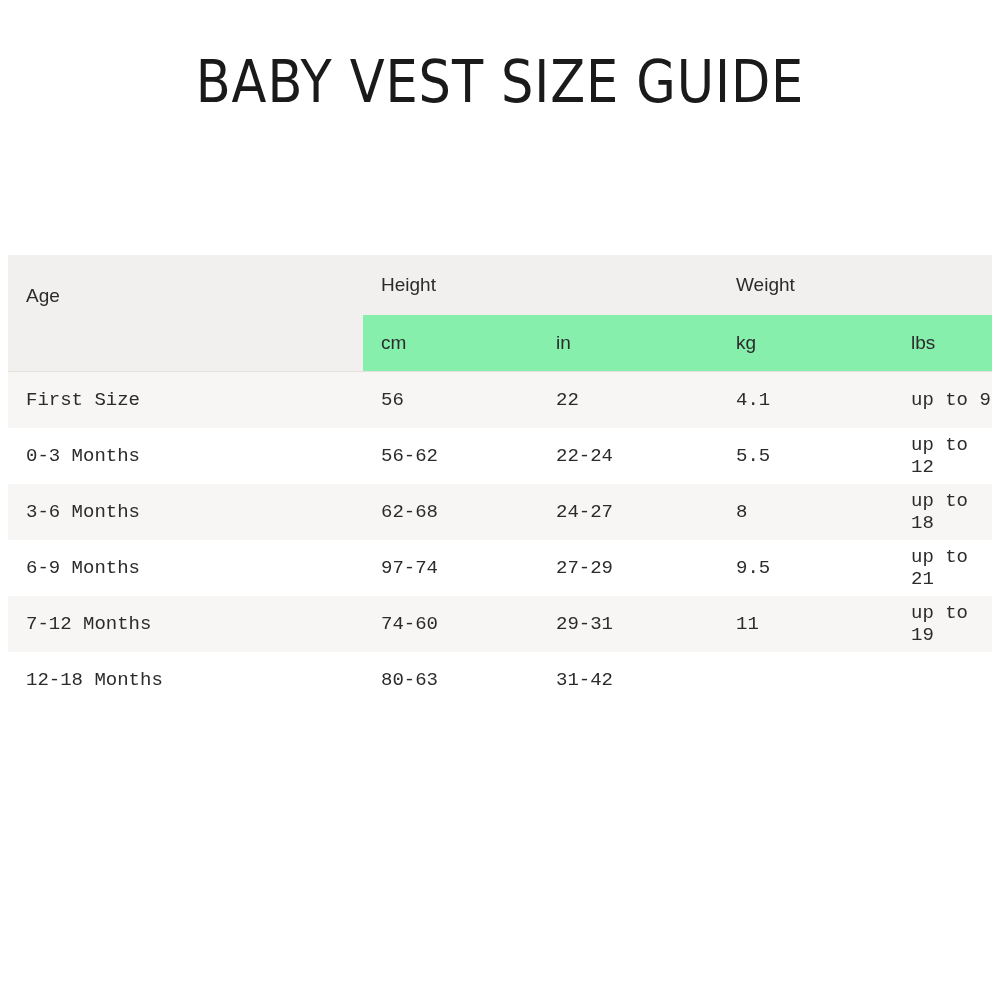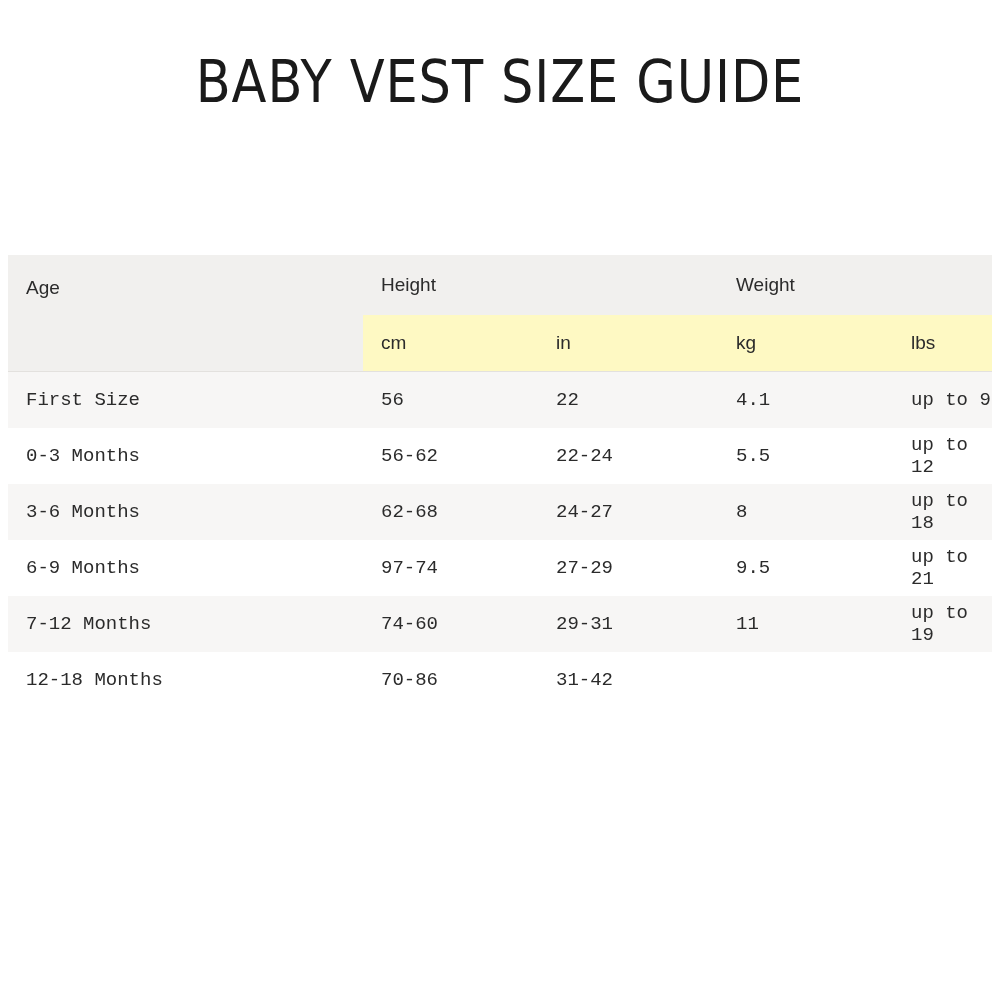--- a/index.html
+++ b/index.html
@@ -67,21 +67,21 @@
     font-weight: bold;
     font-size: 19.5px;
     background: #f1f0ee;
     vertical-align: bottom;
     padding-bottom: 14px;
   }
   .hdr-sub th {
     height: 56px;
     font-weight: bold;
     font-size: 19.5px;
-    background: #fef9c3;
+    background: #86efac;
     vertical-align: top;
     padding-top: 14px;
   }
 
   tbody tr {
     height: 56px;
     font-family: Liberation Mono, monospace;
   }
   tbody tr.row-even { background: #f7f6f5; }
   tbody tr.row-odd  { background: #ffffff; }
@@ -112,21 +112,21 @@
   <table class="size-table">
     <colgroup>
       <col class="c-age">
       <col class="c-cm">
       <col class="c-in">
       <col class="c-kg">
       <col class="c-lbs">
     </colgroup>
     <thead>
       <tr class="hdr-top">
-        <th rowspan="2" style="vertical-align:top;padding-top:22px;">Age</th>
+        <th rowspan="2" style="vertical-align:top;padding-top:30px;">Age</th>
         <th colspan="2" class="vline-cm">Height</th>
         <th colspan="2" class="vline-kg">Weight</th>
       </tr>
       <tr class="hdr-sub">
         <th class="vline-cm">cm</th>
         <th>in</th>
         <th class="vline-kg">kg</th>
         <th>lbs</th>
       </tr>
     </thead>
@@ -161,21 +161,21 @@
       </tr>
       <tr class="row-even">
         <td>7-12 Months</td>
         <td class="vline-cm">74-60</td>
         <td>29-31</td>
         <td class="vline-kg">11</td>
         <td>up to 19</td>
       </tr>
       <tr class="row-odd">
         <td>12-18 Months</td>
-        <td class="vline-cm">70-86</td>
+        <td class="vline-cm">80-63</td>
         <td>31-42</td>
         <td class="vline-kg"></td>
         <td></td>
       </tr>
     </tbody>
   </table>
 </div>
 
 <div class="clip-bottom"></div>
 

